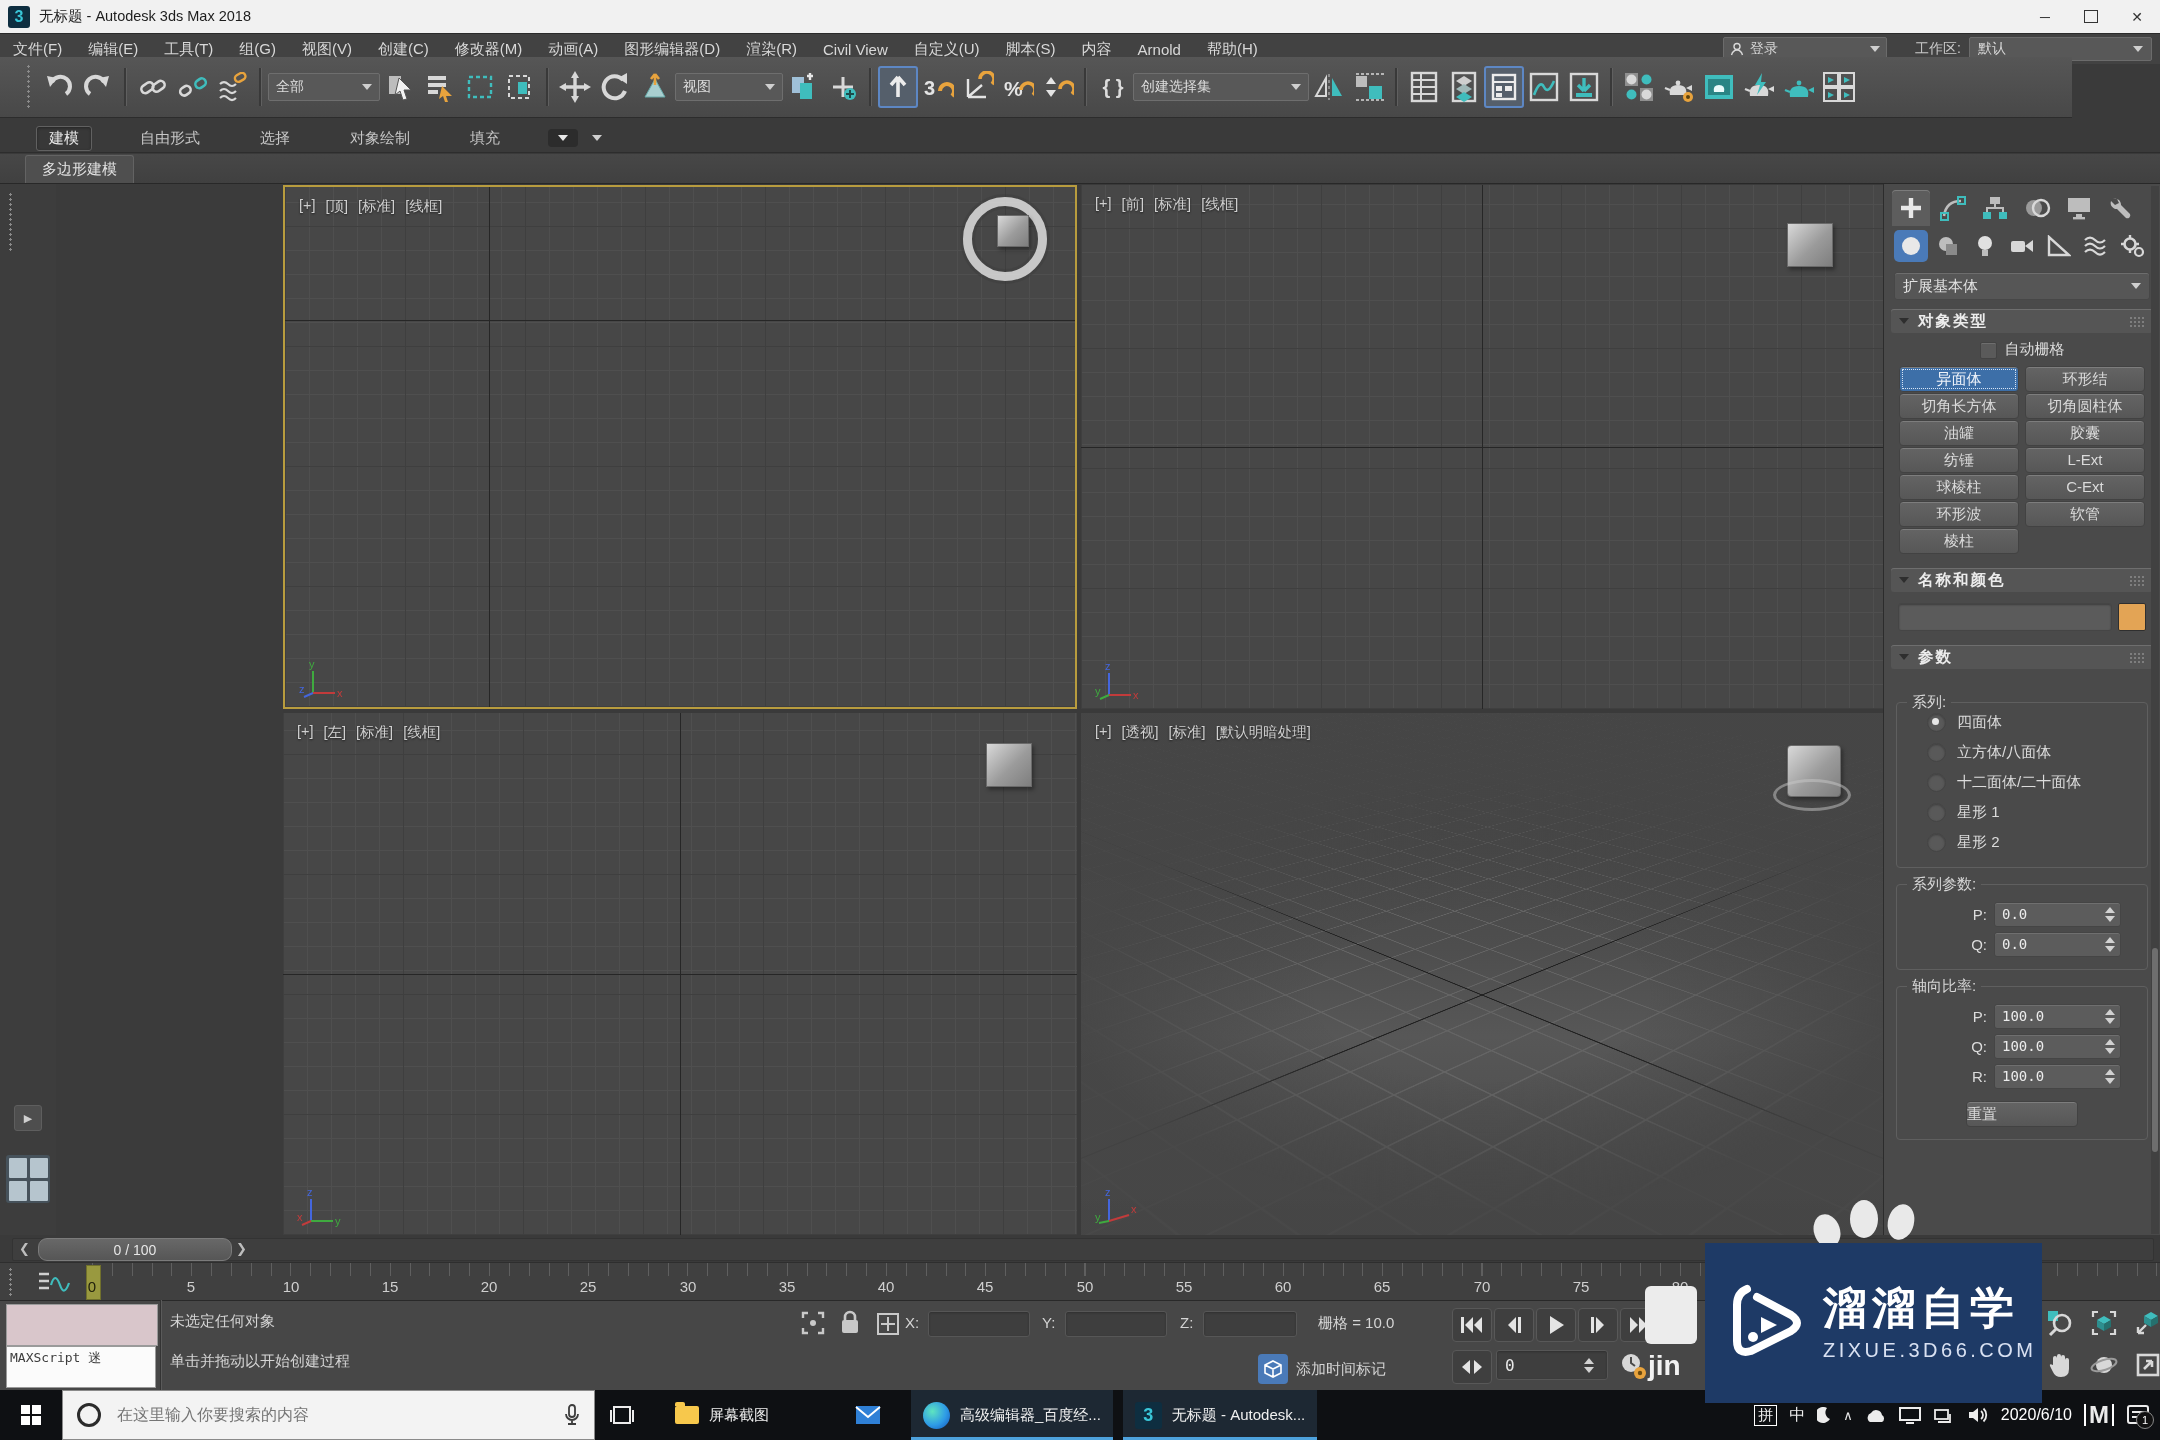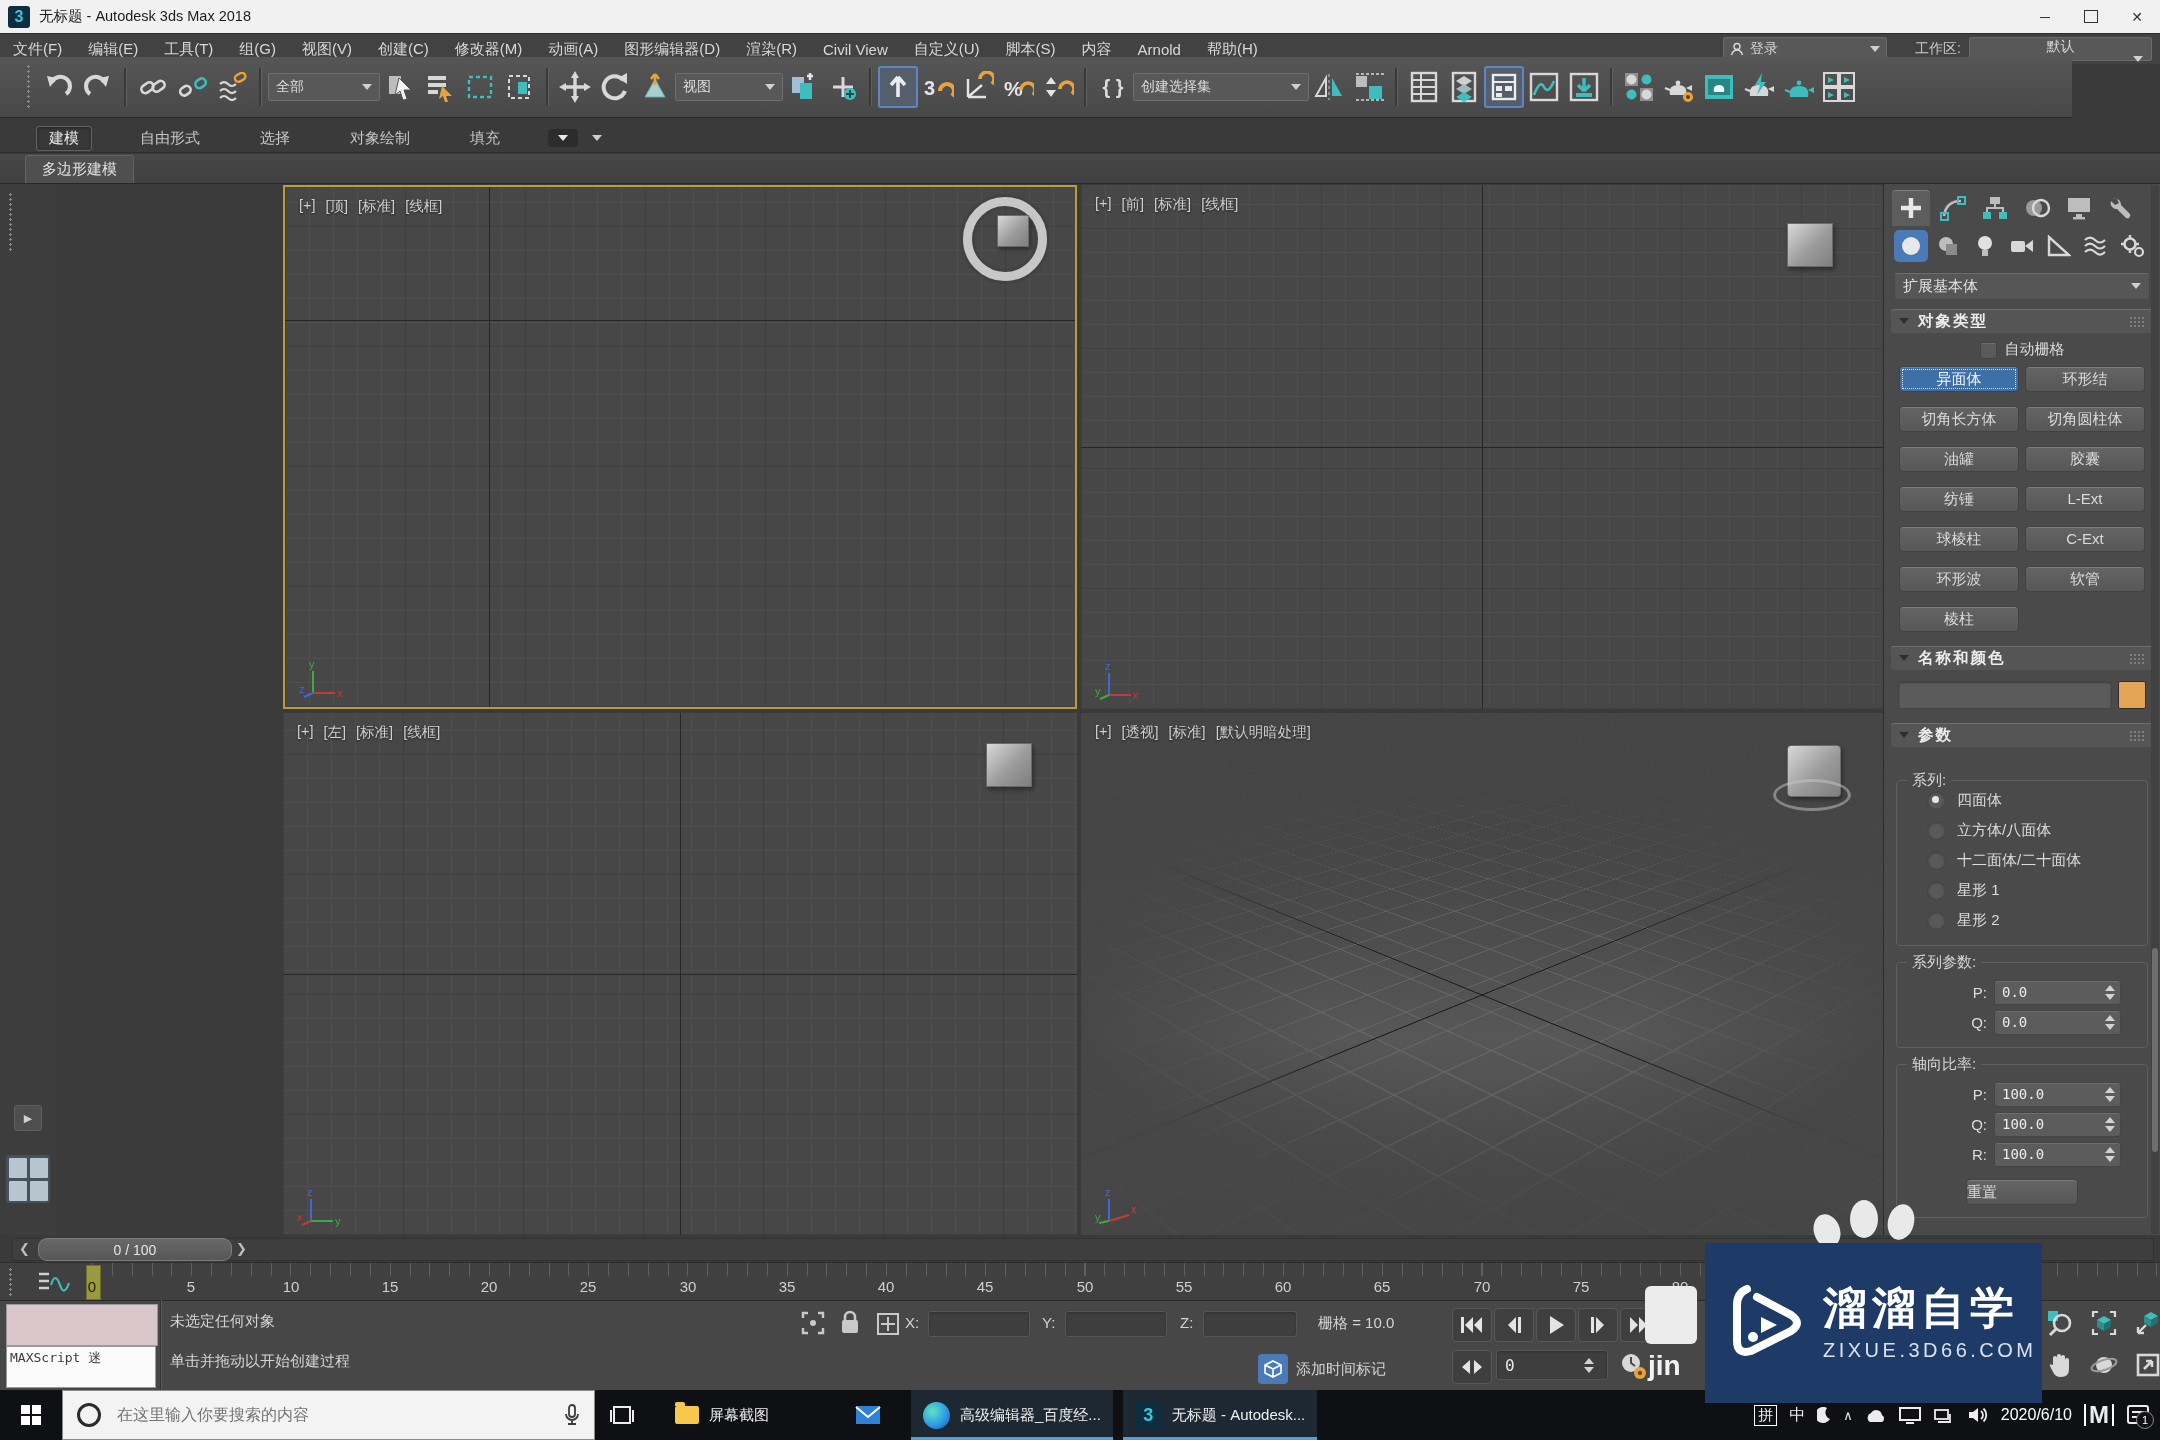--- a/index.html
+++ b/index.html
@@ -13,21 +13,21 @@
   .applogo{width:22px;height:22px;margin-left:8px;background:#0e2e40;border-radius:3px;color:#39c6d8;font-weight:bold;font-size:16px;}
   .titletext{margin-left:9px;font-size:14.5px;}
   .winbtns{margin-left:auto;display:flex;height:33px;}
   .winbtn{width:46px;height:33px;display:flex;align-items:center;justify-content:center;font-size:14px;color:#333;}
   
   .menubar{left:0;top:33px;width:2160px;height:30px;background:#424242;border-top:1px solid #2b2b2b;display:flex;align-items:center;}
   .menuitem{padding:0 13px;font-size:15px;color:#d8d8d8;height:30px;display:flex;align-items:center;}
   .signin{margin-left:auto;width:150px;height:22px;background:#585858;border:1px solid #6b6b6b;border-radius:2px;display:flex;align-items:center;padding:0 6px;font-size:14px;gap:6px;}
   .caret{width:0;height:0;border-left:5px solid transparent;border-right:5px solid transparent;border-top:6px solid #cfcfcf;}
   .wslabel{margin:0 8px 0 28px;font-size:14px;color:#c9c9c9;}
-  .wsdd{width:165px;height:22px;background:#585858;border:1px solid #6b6b6b;border-radius:2px;display:flex;align-items:center;padding:0 8px;font-size:14px;margin-right:8px;flex-direction:column;}
+  .wsdd{width:165px;height:22px;background:#585858;border:1px solid #6b6b6b;border-radius:2px;display:flex;align-items:center;padding:0 8px;font-size:14px;margin-right:8px;}
   
   .toolbar{left:0;top:57px;width:2072px;height:61px;background:linear-gradient(#565656,#484848);border-bottom:1px solid #2c2c2c;display:flex;align-items:center;padding-left:20px;box-sizing:border-box;}
   .handle{width:6px;height:46px;margin:0 6px;background-image:radial-gradient(#8a8a8a 1px,transparent 1.4px);background-size:5px 5px;}
   .tbi{width:40px;height:42px;display:flex;align-items:center;justify-content:center;border-radius:3px;flex:0 0 auto;}
   .tbi.hl{border:2px solid #5d87c4;background:#555f6b;width:36px;height:38px;}
   .tbsep{width:2px;height:38px;margin:0 6px;background:#393939;border-right:1px solid #606060;flex:0 0 auto;}
   .tbdd{height:26px;background:#585858;border:1px solid #6e6e6e;border-radius:2px;display:flex;align-items:center;padding:0 7px;font-size:14px;color:#ddd;gap:8px;flex:0 0 auto;}
   .gtx{font-size:20px;color:#dcdcdc;font-weight:bold;}
   
   .ribtabs{left:0;top:124px;width:2160px;height:29px;background:#3a3a3a;border-bottom:1px solid #2d2d2d;display:flex;align-items:center;gap:36px;padding-left:36px;box-sizing:border-box;}
@@ -76,21 +76,21 @@
   .cpsub{display:flex;padding:2px 10px 4px 10px;gap:3px;}
   .cpsub .sub{width:34px;height:32px;display:flex;align-items:center;justify-content:center;border-radius:5px;}
   .sub.active{background:#4a7ab8;}
   .cpdd{margin:6px 10px 0 10px;height:26px;background:#565656;border:1px solid #474747;border-radius:3px;box-shadow:inset 0 1px 0 #6d6d6d;display:flex;align-items:center;padding:0 8px;color:#e2e2e2;}
   .rollout{margin:9px 7px 0 7px;height:24px;background:#555555;border-radius:3px;display:flex;align-items:center;padding:0 8px;gap:9px;box-shadow:inset 0 1px 0 #6e6e6e;}
   .rollout b{font-size:15.5px;color:#ececec;letter-spacing:2px;}
   .rcaret{width:0;height:0;border-left:5px solid transparent;border-right:5px solid transparent;border-top:6px solid #2e2e2e;}
   .grip{margin-left:auto;width:16px;height:11px;background-image:radial-gradient(#7e7e7e 1px,transparent 1.3px);background-size:4px 4px;}
   .agrow{display:flex;align-items:flex-end;justify-content:center;gap:8px;margin-top:7px;color:#dcdcdc;}
   .chk{width:15px;height:15px;background:#5a5a5a;border:1px solid #434343;box-shadow:inset 0 1px 0 #6e6e6e;border-radius:2px;}
-  .btngrid{display:grid;grid-template-columns:1fr 1fr;gap:14px 6px;margin:7px 15px 0 15px;}
+  .btngrid{display:grid;grid-template-columns:1fr 1fr;gap:1px 6px;margin:7px 15px 0 15px;}
   .cbtn{height:24px;line-height:24px;text-align:center;background:linear-gradient(#646464,#575757);border:1px solid #424242;border-radius:4px;box-shadow:inset 0 1px 0 #7d7d7d;color:#dadada;font-size:15px;}
   .cbtn.on{background:#3d6fa8;outline:1.5px dotted #d6e4f5;outline-offset:-4px;color:#f0f4fa;}
   .namerow{display:flex;gap:6px;margin:11px 14px 0 14px;align-items:center;}
   .namefield{flex:1;height:26px;background:#5b5b5b;border:1px solid #454545;border-radius:3px;box-shadow:inset 0 1px 2px #3c3c3c;color:#eee;font-size:14px;padding:0 6px;outline:none;}
   .swatch{width:26px;height:26px;border:1px solid #2f2f2f;border-radius:2px;}
   .grp{position:relative;margin:16px 12px 0 12px;border:1px solid #5f5f5f;border-radius:4px;padding:14px 0 10px 0;}
   .glabel{position:absolute;top:-10px;left:10px;background:#4a4a4a;padding:0 5px;color:#d6d6d6;font-size:15px;}
   .radiorow{display:flex;align-items:center;gap:11px;padding:0 0 0 30px;height:30px;color:#dcdcdc;}
   .rdot{width:17px;height:17px;border-radius:50%;background:#595959;border:1px solid #444;box-shadow:inset 0 1px 2px #3e3e3e;position:relative;}
   .rdot.sel::after{content:"";position:absolute;left:4px;top:4px;width:7px;height:7px;border-radius:50%;background:#e6e6e6;}

